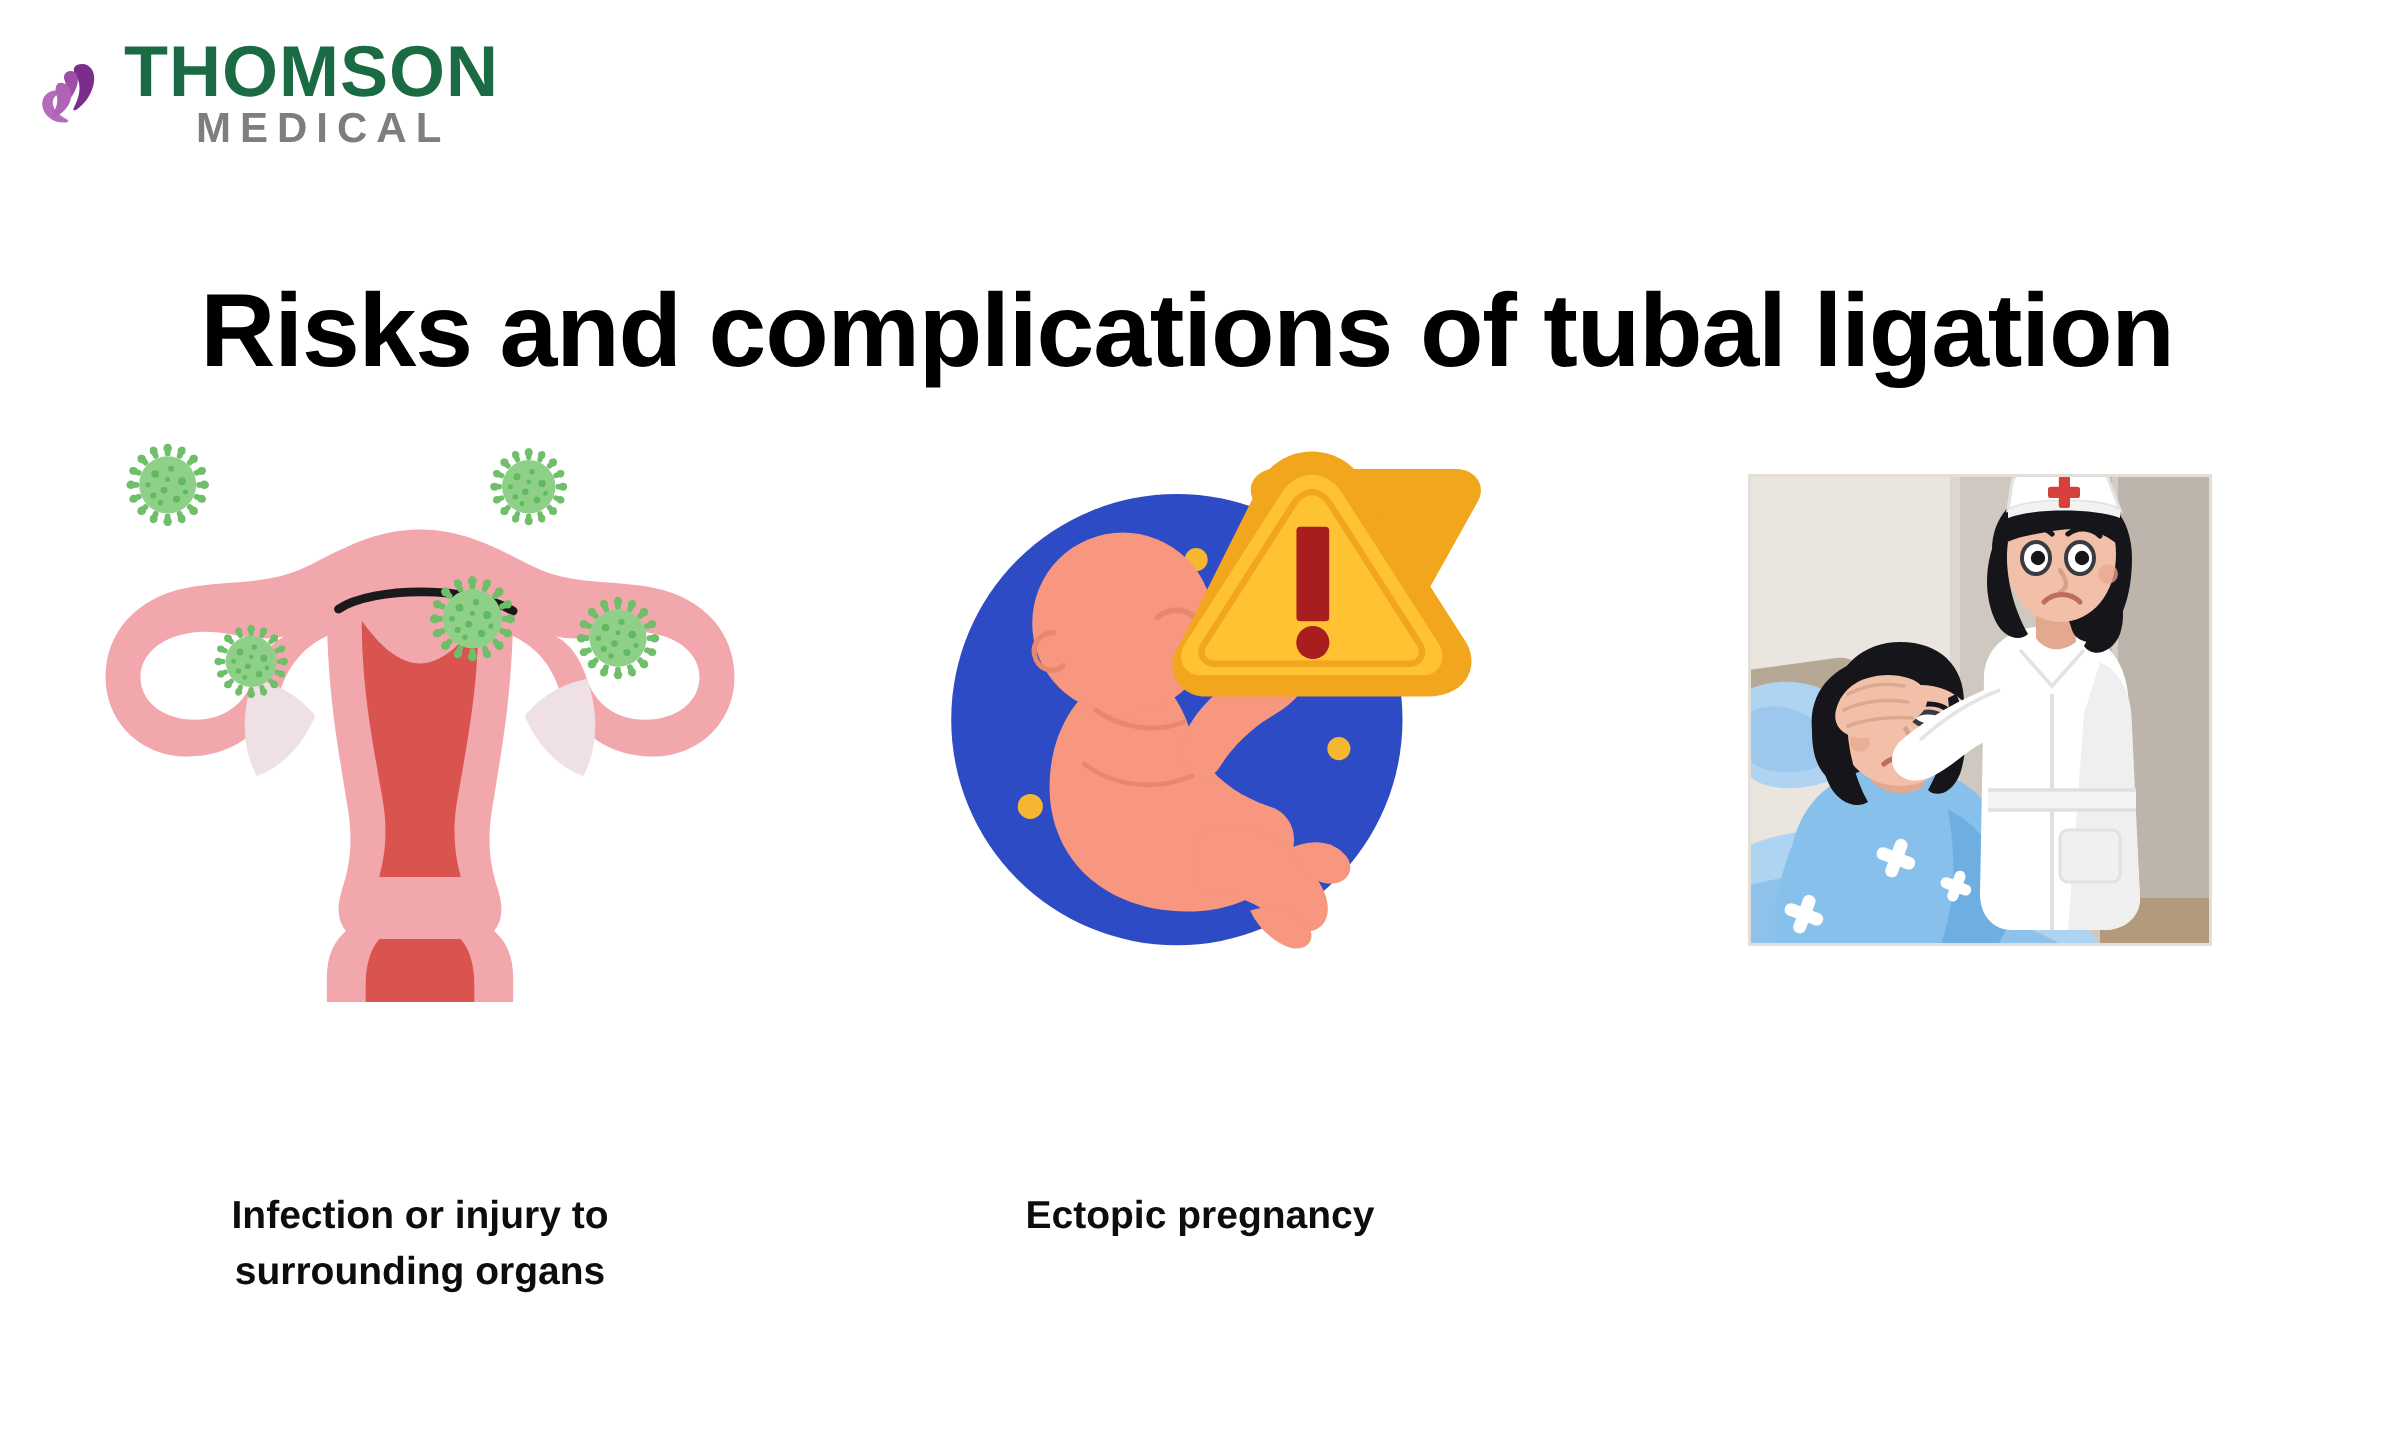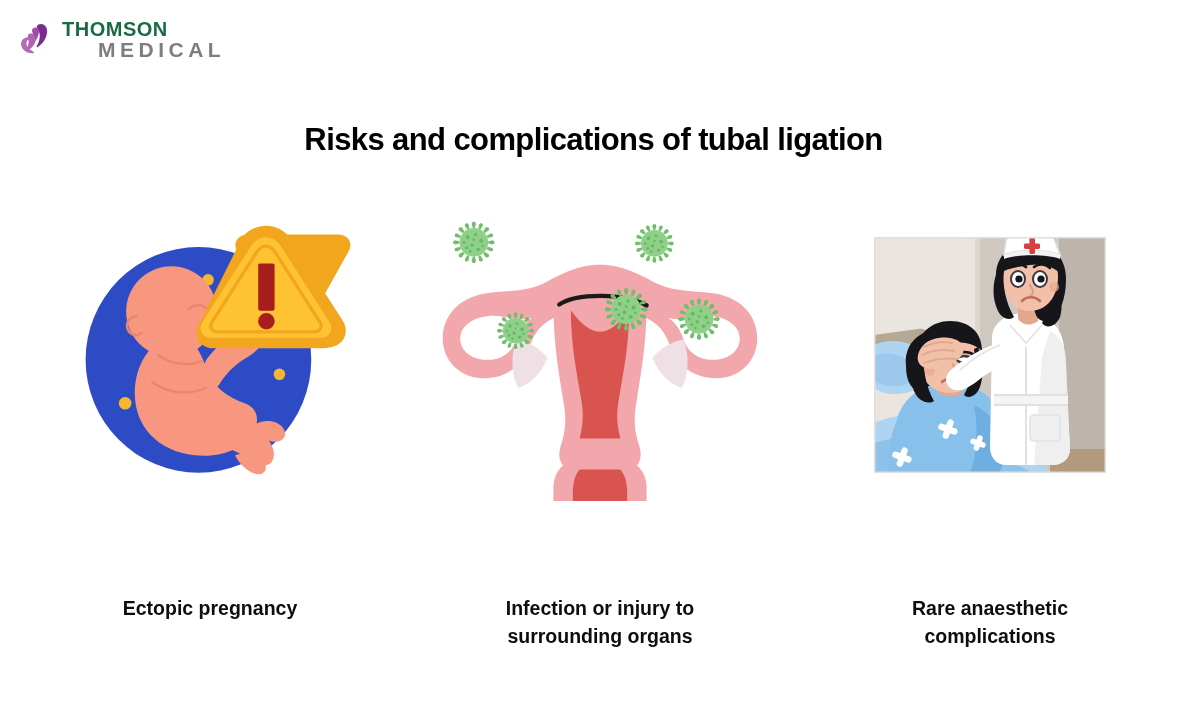--- a/index.html
+++ b/index.html
@@ -30,21 +30,21 @@
     height: 40px;
     flex: 0 0 auto;
     margin-top: 2px;
   }
   .brand-words {
     display: flex;
     flex-direction: column;
     line-height: 1;
   }
   .brand-primary {
-    font-size: 20px;
+    font-size: 36px;
     font-weight: bold;
     letter-spacing: 0.5px;
     color: #1A6B43;
     font-family: "Liberation Sans", sans-serif;
   }
   .brand-secondary {
     font-size: 21px;
     font-weight: bold;
     letter-spacing: 4.5px;
     color: #7E7E7E;
@@ -53,21 +53,21 @@
     font-family: "Liberation Sans", sans-serif;
   }
 
   
   .page-title {
     position: absolute;
     top: 101px;
     left: 0;
     width: 1187px;
     text-align: center;
-    font-size: 31px;
+    font-size: 52px;
     font-weight: bold;
     letter-spacing: -0.6px;
     color: #000000;
     font-family: "Liberation Sans", sans-serif;
   }
 
   
   .cards {
     position: absolute;
     top: 195px;
@@ -117,103 +117,20 @@
   </span>
   <span class="brand-words">
     <span class="brand-primary">THOMSON</span>
     <span class="brand-secondary">MEDICAL</span>
   </span>
 </div>
 
 <h1 class="page-title">Risks and complications of tubal ligation</h1>
 
 <div class="cards">
-
-  <div class="card">
-    <div class="card-art">
-      <svg viewBox="0 0 300 280" width="290" height="270" aria-hidden="true">
-
-        <circle cx="138" cy="145" r="117" fill="#2E4BC6"></circle>
-
-        <circle cx="148" cy="62" r="6" fill="#F5B731"></circle>
-        <circle cx="222" cy="160" r="6" fill="#F5B731"></circle>
-        <circle cx="62" cy="190" r="6.5" fill="#F5B731"></circle>
-
-        <g>
-
-          <path d="M112 118
-                   C88 126 72 150 72 180
-                   C72 214 96 240 134 244
-                   C164 247 186 236 196 218
-                   C202 206 198 194 186 190
-                   C168 184 152 172 146 154
-                   C140 134 130 120 112 118 Z" fill="#F79780"></path>
-
-          <circle cx="110" cy="95" r="47" fill="#F79780"></circle>
-
-          <path d="M74 100 C66 100 62 107 65 114 C68 120 75 121 79 117" fill="none" stroke="#E8876F" stroke-width="2.6" stroke-linecap="round"></path>
-
-          <path d="M128 92 C134 87 142 87 147 92" fill="none" stroke="#E8876F" stroke-width="3" stroke-linecap="round"></path>
-
-          <path d="M152 104 C157 108 157 113 152 117" fill="none" stroke="#E8876F" stroke-width="2.4" stroke-linecap="round"></path>
-
-          <path d="M150 140
-                   C162 126 176 116 188 112
-                   C198 109 206 114 205 123
-                   C204 132 196 138 186 144
-                   C176 150 166 160 160 170
-                   C154 179 142 176 141 166
-                   C140 156 144 147 150 140 Z" fill="#F79780"></path>
-
-          <path d="M186 112 C192 107 200 107 204 112 C207 116 205 122 200 124" fill="none" stroke="#E8876F" stroke-width="2.4" stroke-linecap="round"></path>
-
-          <path d="M96 140 C110 150 128 152 142 146" fill="none" stroke="#E8876F" stroke-width="2.4" stroke-linecap="round"></path>
-          <path d="M90 168 C106 180 128 182 146 174" fill="none" stroke="#E8876F" stroke-width="2.4" stroke-linecap="round"></path>
-
-          <path d="M146 206
-                   C164 198 182 200 196 212
-                   C210 224 218 236 216 246
-                   C214 256 202 258 192 250
-                   C180 240 166 234 150 234 Z" fill="#F79780"></path>
-
-          <path d="M196 212 C208 206 220 208 226 216 C231 223 226 231 216 230
-                   C208 229 200 222 196 212 Z" fill="#F79780"></path>
-          <path d="M176 244 C188 240 200 244 206 252 C211 259 205 266 196 263
-                   C188 260 180 253 176 244 Z" fill="#F79780"></path>
-        </g>
-
-        <g>
-          <path d="M202 15 L296 15 C305 15 312 23 307 32 L259 118
-                   C254 127 244 127 239 118 L191 32 C186 23 193 15 202 15 Z" transform="translate(-13,0) rotate(0)" fill="#F2A61E"></path>
-          <path d="M183 19
-                   C188 11 198 6 208 6
-                   C218 6 228 11 233 19
-                   L288 105
-                   C294 115 290 127 279 131
-                   C274 133 268 133 263 133
-                   L153 133
-                   C142 133 134 124 136 113
-                   C137 110 138 107 140 105 Z" fill="#F2A61E"></path>
-          <path d="M192 28
-                   C196 21 203 18 208 18
-                   C213 18 220 21 224 28
-                   L274 106
-                   C278 113 275 121 267 122
-                   L149 122
-                   C141 121 138 113 142 106 Z" fill="#FFC233"></path>
-          <path d="M198 34 C201 29 205 27 208 27 C211 27 215 29 218 34
-                   L264 106 C267 111 264 116 258 116 L158 116
-                   C152 116 149 111 152 106 Z" fill="none" stroke="#F2A61E" stroke-width="3.4"></path>
-          <rect x="200" y="45" width="17" height="49" rx="2" fill="#A81D1D"></rect>
-          <circle cx="208.5" cy="105" r="8.6" fill="#A81D1D"></circle>
-        </g>
-      </svg>
-    </div>
-    <div class="card-caption">Ectopic pregnancy</div>
-  </div>
 
   <div class="card">
     <div class="card-art">
       <svg viewBox="0 0 340 300" width="330" height="292" aria-hidden="true">
         <defs>
           <g id="virus-glyph">
             <g fill="#6FBF6A">
               <rect x="-1.6" y="-23" width="3.2" height="7" rx="1.4"></rect>
               <rect x="-1.6" y="16" width="3.2" height="7" rx="1.4"></rect>
               <rect x="-23" y="-1.6" width="7" height="3.2" rx="1.4"></rect>
@@ -350,20 +267,103 @@
         <use href="#virus-glyph" transform="translate(83,125) scale(0.82)"></use>
         <use href="#virus-glyph" transform="translate(197,103) scale(0.95)"></use>
         <use href="#virus-glyph" transform="translate(272,113) scale(0.92)"></use>
       </svg>
     </div>
     <div class="card-caption">Infection or injury to surrounding organs</div>
   </div>
 
   <div class="card">
     <div class="card-art">
+      <svg viewBox="0 0 300 280" width="290" height="270" aria-hidden="true">
+
+        <circle cx="138" cy="145" r="117" fill="#2E4BC6"></circle>
+
+        <circle cx="148" cy="62" r="6" fill="#F5B731"></circle>
+        <circle cx="222" cy="160" r="6" fill="#F5B731"></circle>
+        <circle cx="62" cy="190" r="6.5" fill="#F5B731"></circle>
+
+        <g>
+
+          <path d="M112 118
+                   C88 126 72 150 72 180
+                   C72 214 96 240 134 244
+                   C164 247 186 236 196 218
+                   C202 206 198 194 186 190
+                   C168 184 152 172 146 154
+                   C140 134 130 120 112 118 Z" fill="#F79780"></path>
+
+          <circle cx="110" cy="95" r="47" fill="#F79780"></circle>
+
+          <path d="M74 100 C66 100 62 107 65 114 C68 120 75 121 79 117" fill="none" stroke="#E8876F" stroke-width="2.6" stroke-linecap="round"></path>
+
+          <path d="M128 92 C134 87 142 87 147 92" fill="none" stroke="#E8876F" stroke-width="3" stroke-linecap="round"></path>
+
+          <path d="M152 104 C157 108 157 113 152 117" fill="none" stroke="#E8876F" stroke-width="2.4" stroke-linecap="round"></path>
+
+          <path d="M150 140
+                   C162 126 176 116 188 112
+                   C198 109 206 114 205 123
+                   C204 132 196 138 186 144
+                   C176 150 166 160 160 170
+                   C154 179 142 176 141 166
+                   C140 156 144 147 150 140 Z" fill="#F79780"></path>
+
+          <path d="M186 112 C192 107 200 107 204 112 C207 116 205 122 200 124" fill="none" stroke="#E8876F" stroke-width="2.4" stroke-linecap="round"></path>
+
+          <path d="M96 140 C110 150 128 152 142 146" fill="none" stroke="#E8876F" stroke-width="2.4" stroke-linecap="round"></path>
+          <path d="M90 168 C106 180 128 182 146 174" fill="none" stroke="#E8876F" stroke-width="2.4" stroke-linecap="round"></path>
+
+          <path d="M146 206
+                   C164 198 182 200 196 212
+                   C210 224 218 236 216 246
+                   C214 256 202 258 192 250
+                   C180 240 166 234 150 234 Z" fill="#F79780"></path>
+
+          <path d="M196 212 C208 206 220 208 226 216 C231 223 226 231 216 230
+                   C208 229 200 222 196 212 Z" fill="#F79780"></path>
+          <path d="M176 244 C188 240 200 244 206 252 C211 259 205 266 196 263
+                   C188 260 180 253 176 244 Z" fill="#F79780"></path>
+        </g>
+
+        <g>
+          <path d="M202 15 L296 15 C305 15 312 23 307 32 L259 118
+                   C254 127 244 127 239 118 L191 32 C186 23 193 15 202 15 Z" transform="translate(-13,0) rotate(0)" fill="#F2A61E"></path>
+          <path d="M183 19
+                   C188 11 198 6 208 6
+                   C218 6 228 11 233 19
+                   L288 105
+                   C294 115 290 127 279 131
+                   C274 133 268 133 263 133
+                   L153 133
+                   C142 133 134 124 136 113
+                   C137 110 138 107 140 105 Z" fill="#F2A61E"></path>
+          <path d="M192 28
+                   C196 21 203 18 208 18
+                   C213 18 220 21 224 28
+                   L274 106
+                   C278 113 275 121 267 122
+                   L149 122
+                   C141 121 138 113 142 106 Z" fill="#FFC233"></path>
+          <path d="M198 34 C201 29 205 27 208 27 C211 27 215 29 218 34
+                   L264 106 C267 111 264 116 258 116 L158 116
+                   C152 116 149 111 152 106 Z" fill="none" stroke="#F2A61E" stroke-width="3.4"></path>
+          <rect x="200" y="45" width="17" height="49" rx="2" fill="#A81D1D"></rect>
+          <circle cx="208.5" cy="105" r="8.6" fill="#A81D1D"></circle>
+        </g>
+      </svg>
+    </div>
+    <div class="card-caption">Ectopic pregnancy</div>
+  </div>
+
+  <div class="card">
+    <div class="card-art">
       <svg viewBox="0 0 232 236" width="232" height="236" aria-hidden="true">
         <defs>
           <clipPath id="photo-clip">
               <rect x="0" y="0" width="232" height="236"></rect>
             </clipPath>
         </defs>
         <g clip-path="url(#photo-clip)">
 
           <rect x="0" y="0" width="232" height="236" fill="#EAE5DF"></rect>
           <rect x="104" y="0" width="78" height="236" fill="#CFC8C0"></rect>
@@ -501,16 +501,15 @@
           <path d="M156 48 C160 54 160 57 156 59" stroke="#D9A088" stroke-width="2.2" fill="none" stroke-linecap="round"></path>
 
           <path d="M148 64 C153 59 161 59 166 64" stroke="#C06C5C" stroke-width="2.6" fill="none" stroke-linecap="round"></path>
 
           <circle cx="180" cy="50" r="5" fill="#E8A88E" opacity="0.75"></circle>
 
           <rect x="0.75" y="0.75" width="230.5" height="234.5" fill="none" stroke="#E3DED7" stroke-width="1.5"></rect>
         </g>
       </svg>
     </div>
-    <div class="card-caption">Rare anaesthetic complications</div>
   </div>
 
 </div>
 
 </body></html>

